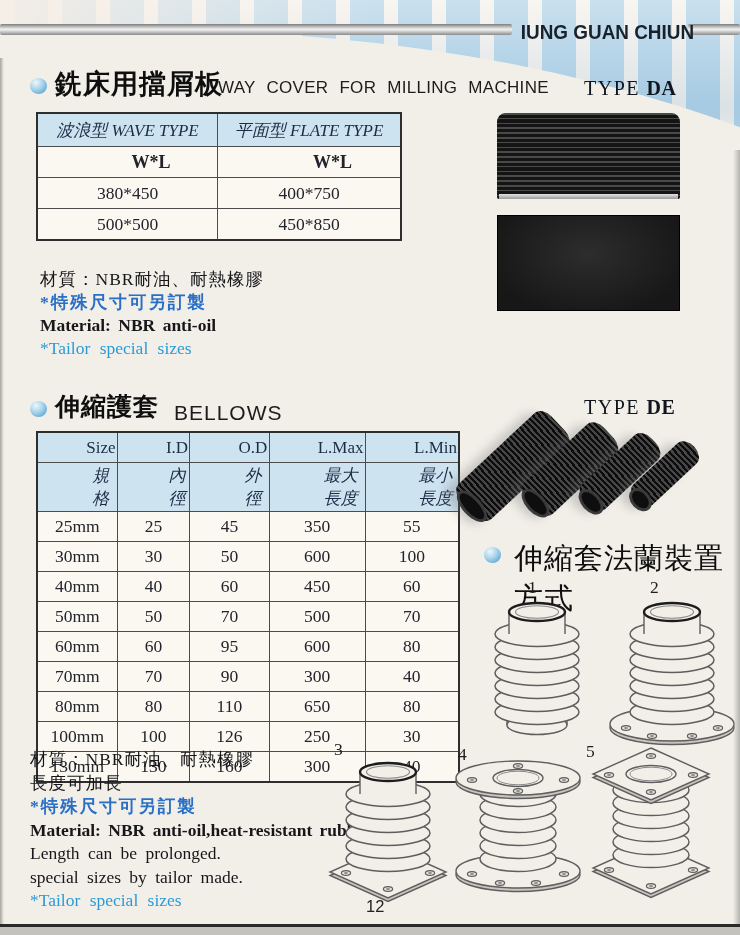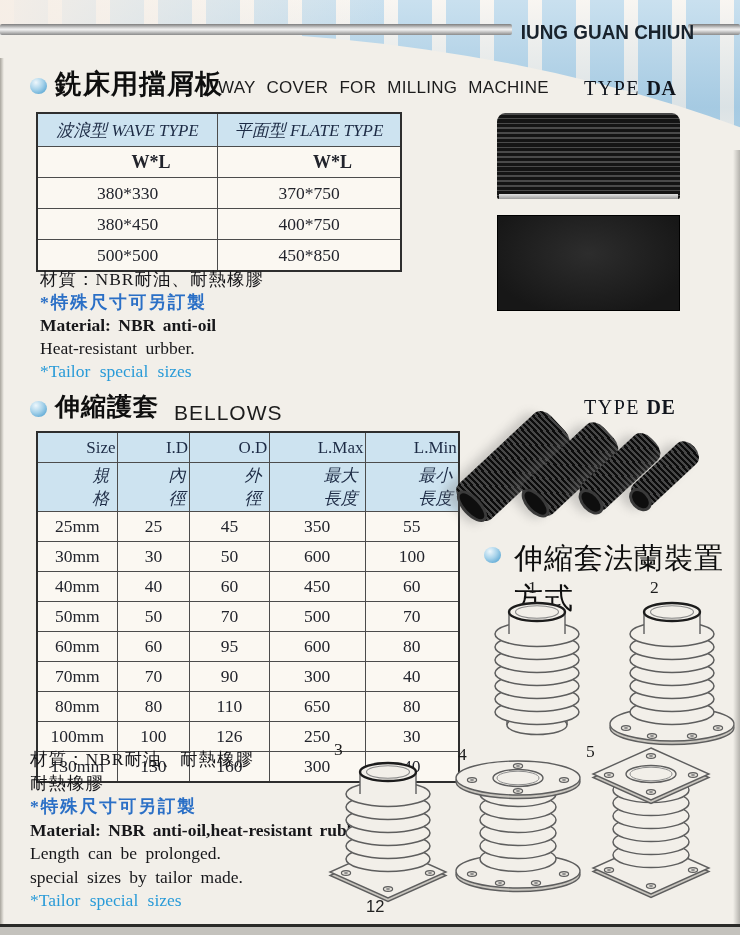--- a/index.html
+++ b/index.html
@@ -144,59 +144,54 @@
         <tr>
           <th style="width:177px;"><span class="zh-kai">波浪型 WAVE TYPE</span></th>
           <th><span class="zh-kai">平面型 FLATE TYPE</span></th>
         </tr>
       </thead>
       <tbody id="tbl1-body">
         <tr class="subhead">
           <td>W*L</td>
           <td>W*L</td>
         </tr>
-      <tr>
-            <td>380*330</td>
-            <td>370*750</td>
-          </tr>
           <tr>
             <td>380*450</td>
             <td>400*750</td>
           </tr>
           <tr>
             <td>500*500</td>
             <td>450*850</td>
           </tr>
         </tbody>
     </table>
 
     <div class="wave-cover"></div>
     <div class="flat-cover"></div>
 
     <div class="notes notes1">
       <div class="note-zh">材質：NBR耐油、耐熱橡膠</div>
       <div class="note-zh-blue">*特殊尺寸可另訂製</div>
       <div class="note-en-b">Material: NBR anti-oil</div>
-      <div class="note-en">Heat-resistant urbber.</div>
       <div class="note-en-blue">*Tailor special sizes</div>
     </div>
 
     <span class="sphere sec2-bullet"></span>
     <div class="sec2-zh">伸縮護套</div>
     <div class="sec2-en">BELLOWS</div>
     <div class="type-tag type-de"><span>TYPE</span>&nbsp;<b>DE</b></div>
 
     <table class="tbl tbl2">
       <thead>
         <tr id="tbl2-head-en">
             <th style="width: 86px;">Size</th>
             <th style="width: 78px;">I.D</th>
             <th style="width: 84px;">O.D</th>
             <th style="width: 85px;">L.Max</th>
-            <th style="width: 99px;">L.Min</th>
+            <th style="width: 99px; text-align: right;">L.Min</th>
           </tr>
         <tr id="tbl2-head-zh">
             <th class="zh-kai">規格</th>
             <th class="zh-kai">內徑</th>
             <th class="zh-kai">外徑</th>
             <th class="zh-kai">最大長度</th>
             <th class="zh-kai">最小長度</th>
           </tr>
       </thead>
       <tbody id="tbl2-body">
@@ -268,21 +263,21 @@
 
     <div class="de-photo">
       <div class="cyl cyl1"></div>
       <div class="cyl cyl2"></div>
       <div class="cyl cyl3"></div>
       <div class="cyl cyl4"></div>
     </div>
 
     <div class="notes notes2">
       <div class="note-zh">材質：NBR耐油、耐熱橡膠</div>
-      <div class="note-zh">耐熱橡膠</div>
+      <div class="note-zh">長度可加長</div>
       <div class="note-zh-blue">*特殊尺寸可另訂製</div>
       <div class="note-en-b">Material: NBR anti-oil,heat-resistant rubber.</div>
       <div class="note-en">Length can be prolonged.</div>
       <div class="note-en">special sizes by tailor made.</div>
       <div class="note-en-blue">*Tailor special sizes</div>
     </div>
 
     <span class="sphere sec3-bullet"></span>
     <div class="sec3-zh">伸縮套法蘭裝置方式</div>
 

